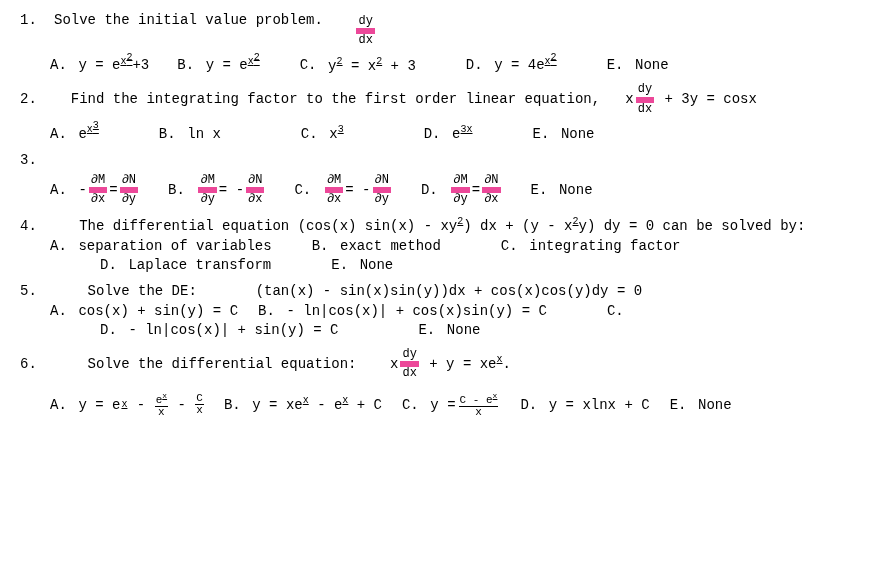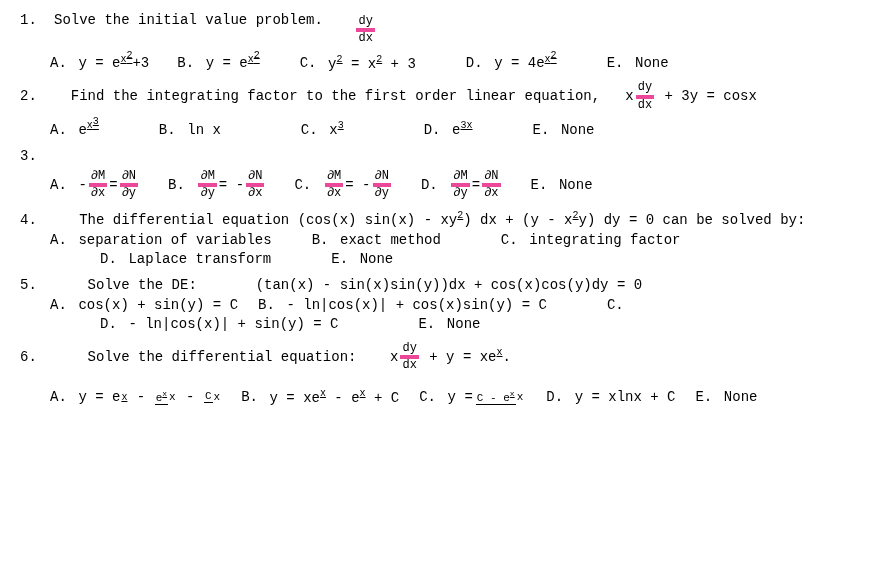--- a/index.html
+++ b/index.html
@@ -42,30 +42,31 @@
     }
     .math-frac {
       display: inline-flex;
       flex-direction: column;
       align-items: center;
       vertical-align: middle;
       font-size: 12px;
       line-height: 1.1;
     }
     .math-frac .num {
-      border-bottom: 4px solid #ec4899;
+      border-bottom: 6px solid #ec4899;
       padding: 0 2px;
       text-align: center;
     }
     .math-frac .den {
       padding: 0 2px;
     }
     .superscript { font-size: 10px; vertical-align: super; text-decoration: underline; }
     .small-frac {
       display: inline-flex;
+      flex-direction: column;
       align-items: center;
       vertical-align: middle;
       font-size: 11px;
       line-height: 1;
     }
     .small-frac .num { border-bottom: 1px solid #000; padding: 0 1px; }
     .small-frac .den { padding: 0 1px; }
   </style>
 </head>
 <body>
@@ -312,21 +313,21 @@
 
       <div class="answer-item" style="margin-right:20px;">
         <span class="ans-label">B.</span>
         <span>&nbsp;y = xe<span class="superscript">x</span> - e<span class="superscript">x</span> + C</span>
       </div>
 
       <div class="answer-item" style="margin-right:20px; align-items:center;">
         <span class="ans-label">C.</span>
         <span style="display:inline-flex;align-items:center;gap:1px;">
           &nbsp;y =
-          <span class="small-frac" style="margin:14px 2px;">
+          <span class="small-frac" style="margin:8px 2px;">
               <span class="num">C - e<span class="superscript" style="font-size:8px;">x</span></span>
               <span class="den">x</span>
             </span>
         </span>
       </div>
 
       <div class="answer-item" style="margin-right:20px;">
         <span class="ans-label">D.</span>
         <span>&nbsp;y = xlnx + C</span>
       </div>

